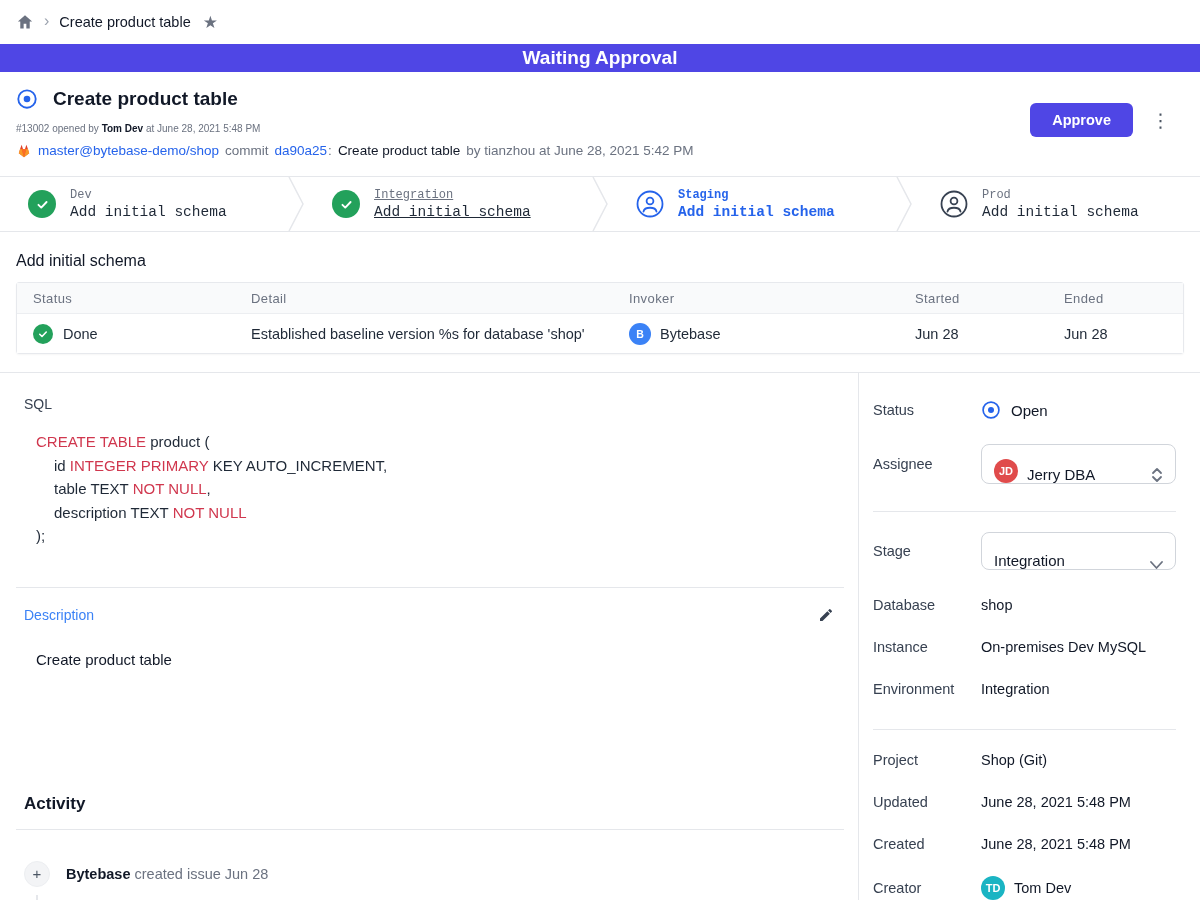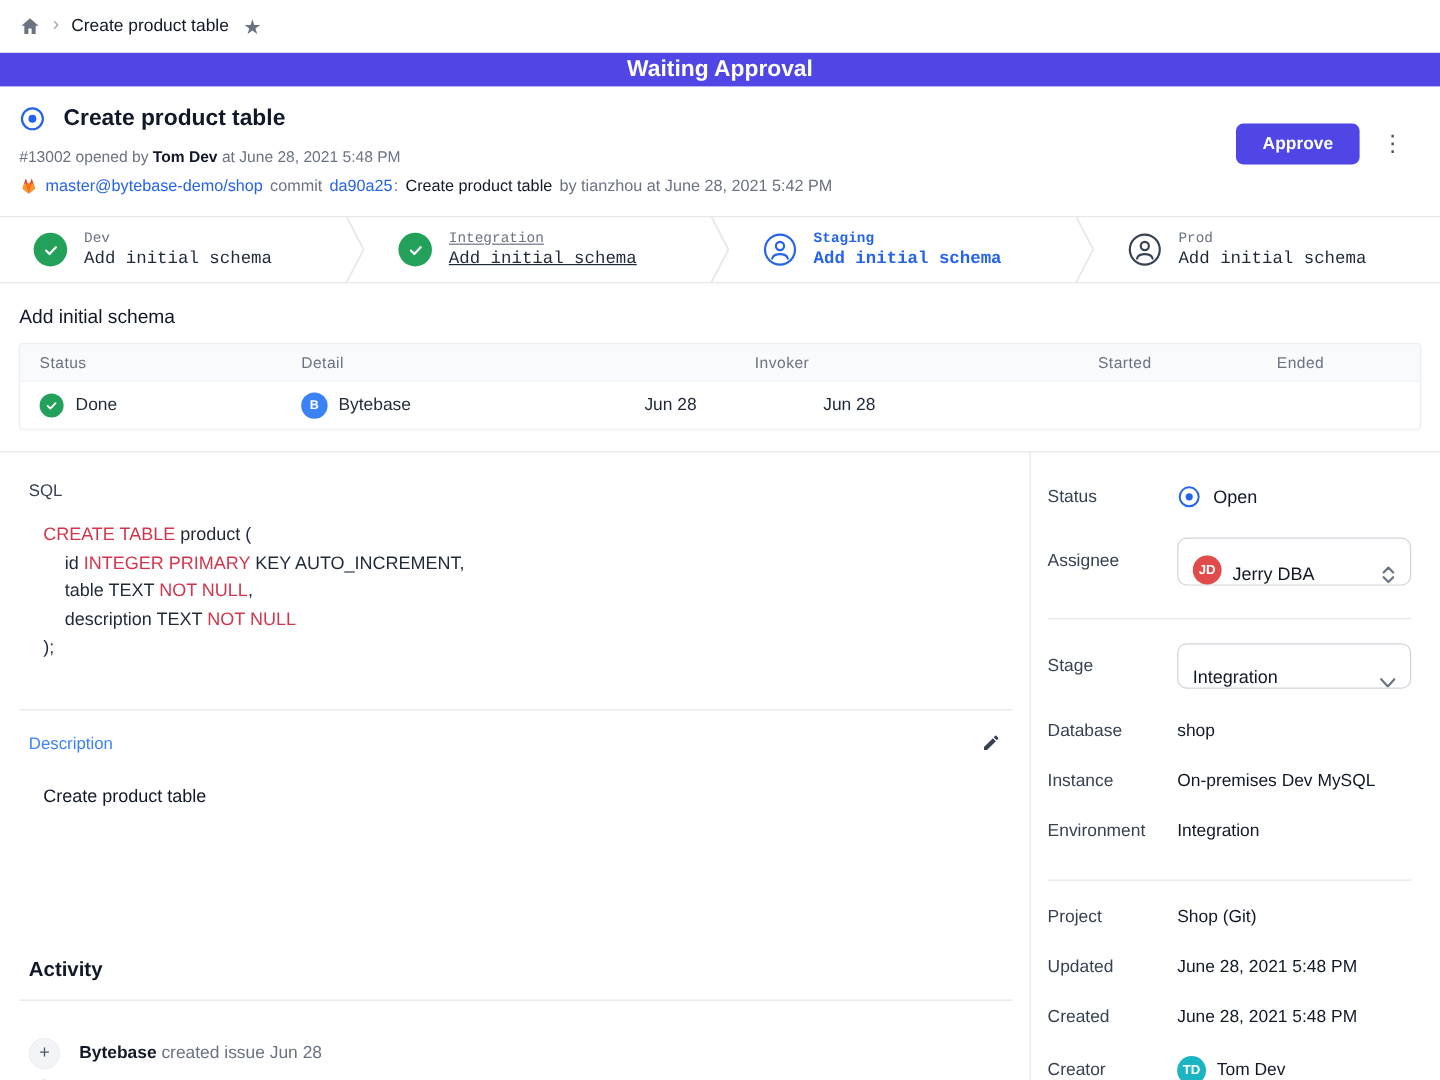--- a/index.html
+++ b/index.html
@@ -13,21 +13,21 @@
   .star { color:#6b7280; font-size:17px; margin-left:2px; cursor:pointer; }
 
   
   .banner { height:28px; background:#4f46e5; color:#fff; font-size:19px; font-weight:700;
     display:flex; align-items:center; justify-content:center; }
 
   
   .issue-head { position:relative; padding:16px 16px 18px 16px; }
   .title-row { display:flex; align-items:center; gap:15px; }
   .issue-title { font-size:19px; font-weight:700; color:#111827; }
-  .meta-line { margin-top:13px; font-size:13px; color:#6b7280; }
+  .meta-line { margin-top:13px; font-size:10px; color:#6b7280; }
   .meta-line b { color:#111827; font-weight:600; }
   .vcs-line { margin-top:9px; display:flex; align-items:center; gap:6px; font-size:13.5px; color:#6b7280; white-space:nowrap; }
   .link { color:#2563eb; cursor:pointer; }
   .vcs-msg { color:#111827; }
   .head-actions { position:absolute; top:31px; right:26px; display:flex; align-items:center; gap:14px; }
   .btn-approve { background:#4f46e5; color:#fff; border:none; border-radius:6px; padding:9px 22px;
     font-size:14.5px; font-weight:600; font-family:inherit; cursor:pointer; }
   .dots { font-size:19px; color:#4b5563; letter-spacing:0; line-height:1; cursor:pointer; padding:2px 4px; }
 
   
@@ -239,20 +239,21 @@
   </div>
   <div class="trow tbody-row">
     <span class="c-status">
       <span class="check-sm">
         <svg width="12" height="12" viewBox="0 0 24 24">
             <path d="M5.5 12.5 L10 17 L18.5 8" fill="none" stroke="#fff" stroke-width="3.2" stroke-linecap="round" stroke-linejoin="round"></path>
           </svg>
       </span>
       <span>Done</span>
     </span>
+    <span class="c-detail">Established baseline version %s for database 'shop'</span>
     <span class="c-invoker">
       <span class="avatar av-22 av-blue">B</span>
       <span>Bytebase</span>
     </span>
     <span class="c-started">Jun 28</span>
     <span class="c-ended">Jun 28</span>
   </div>
 </div>
 
 <div class="main">

